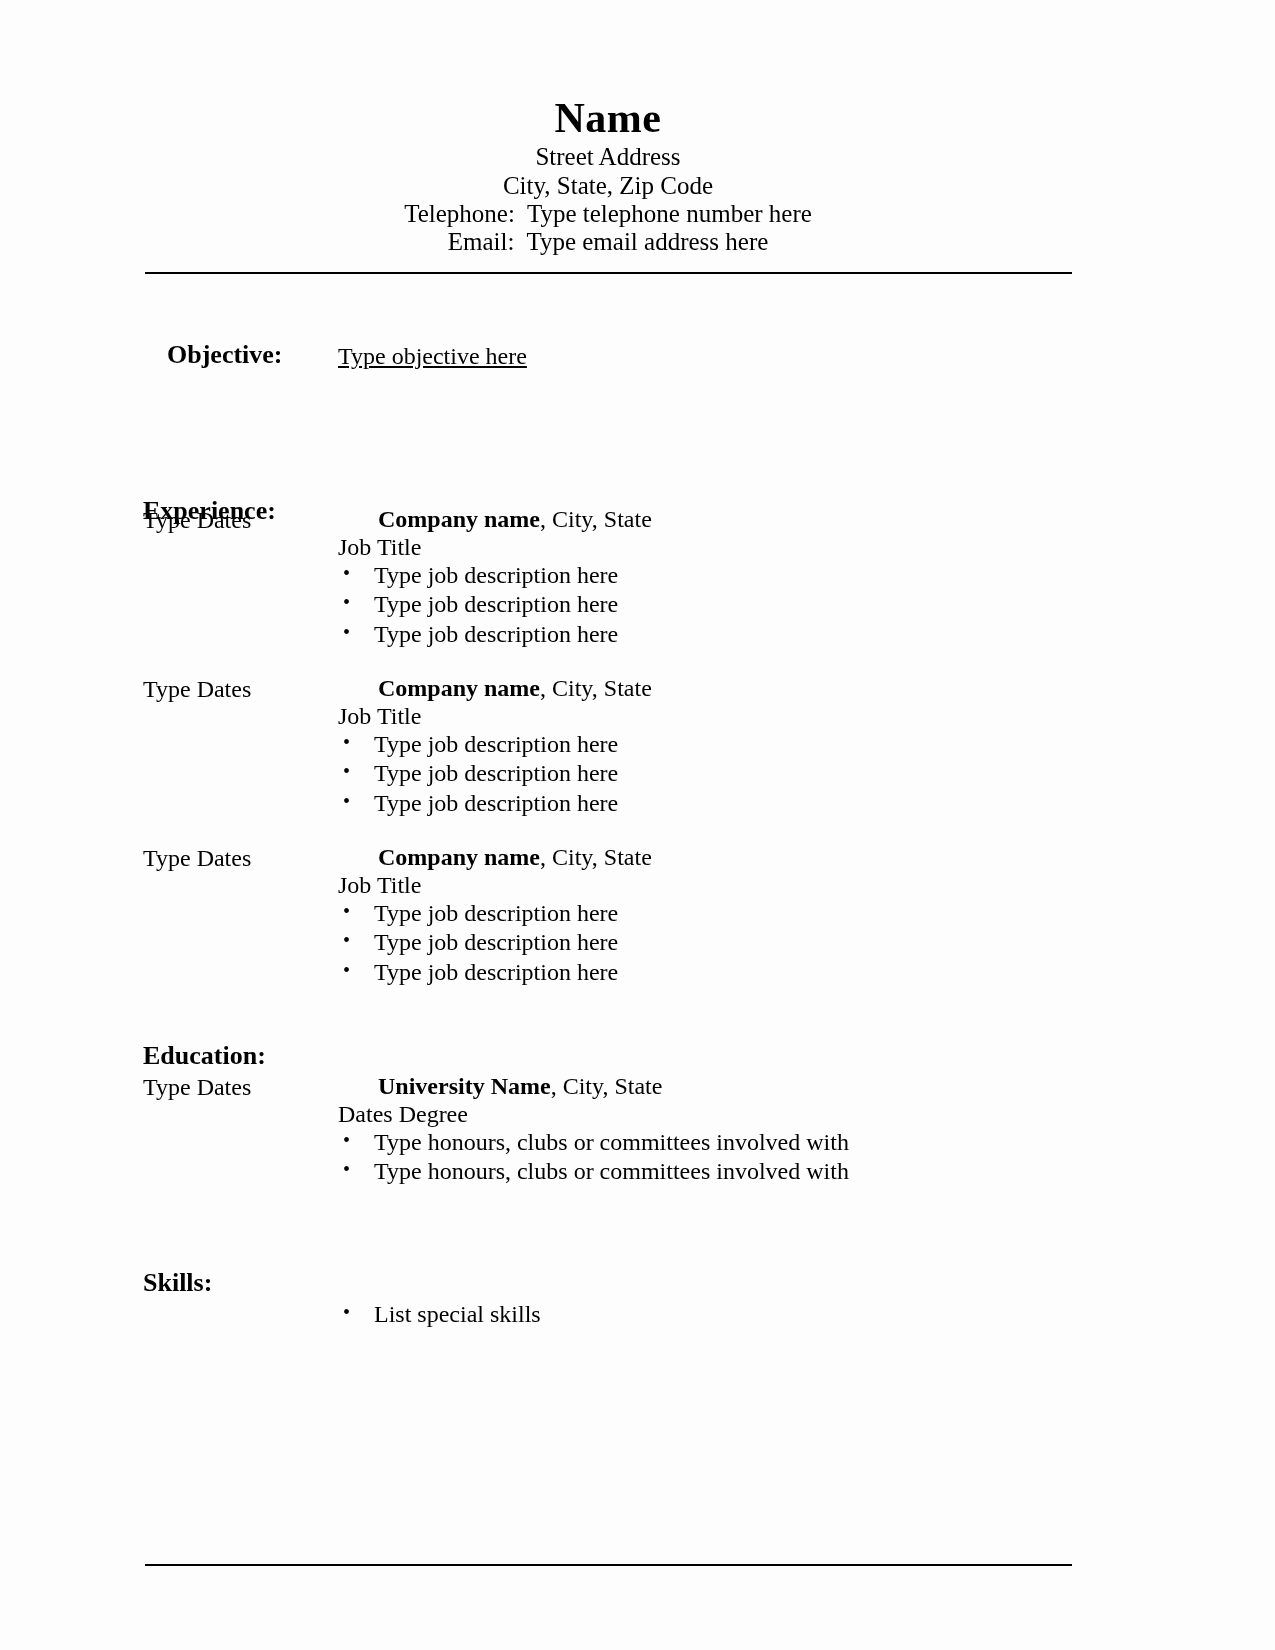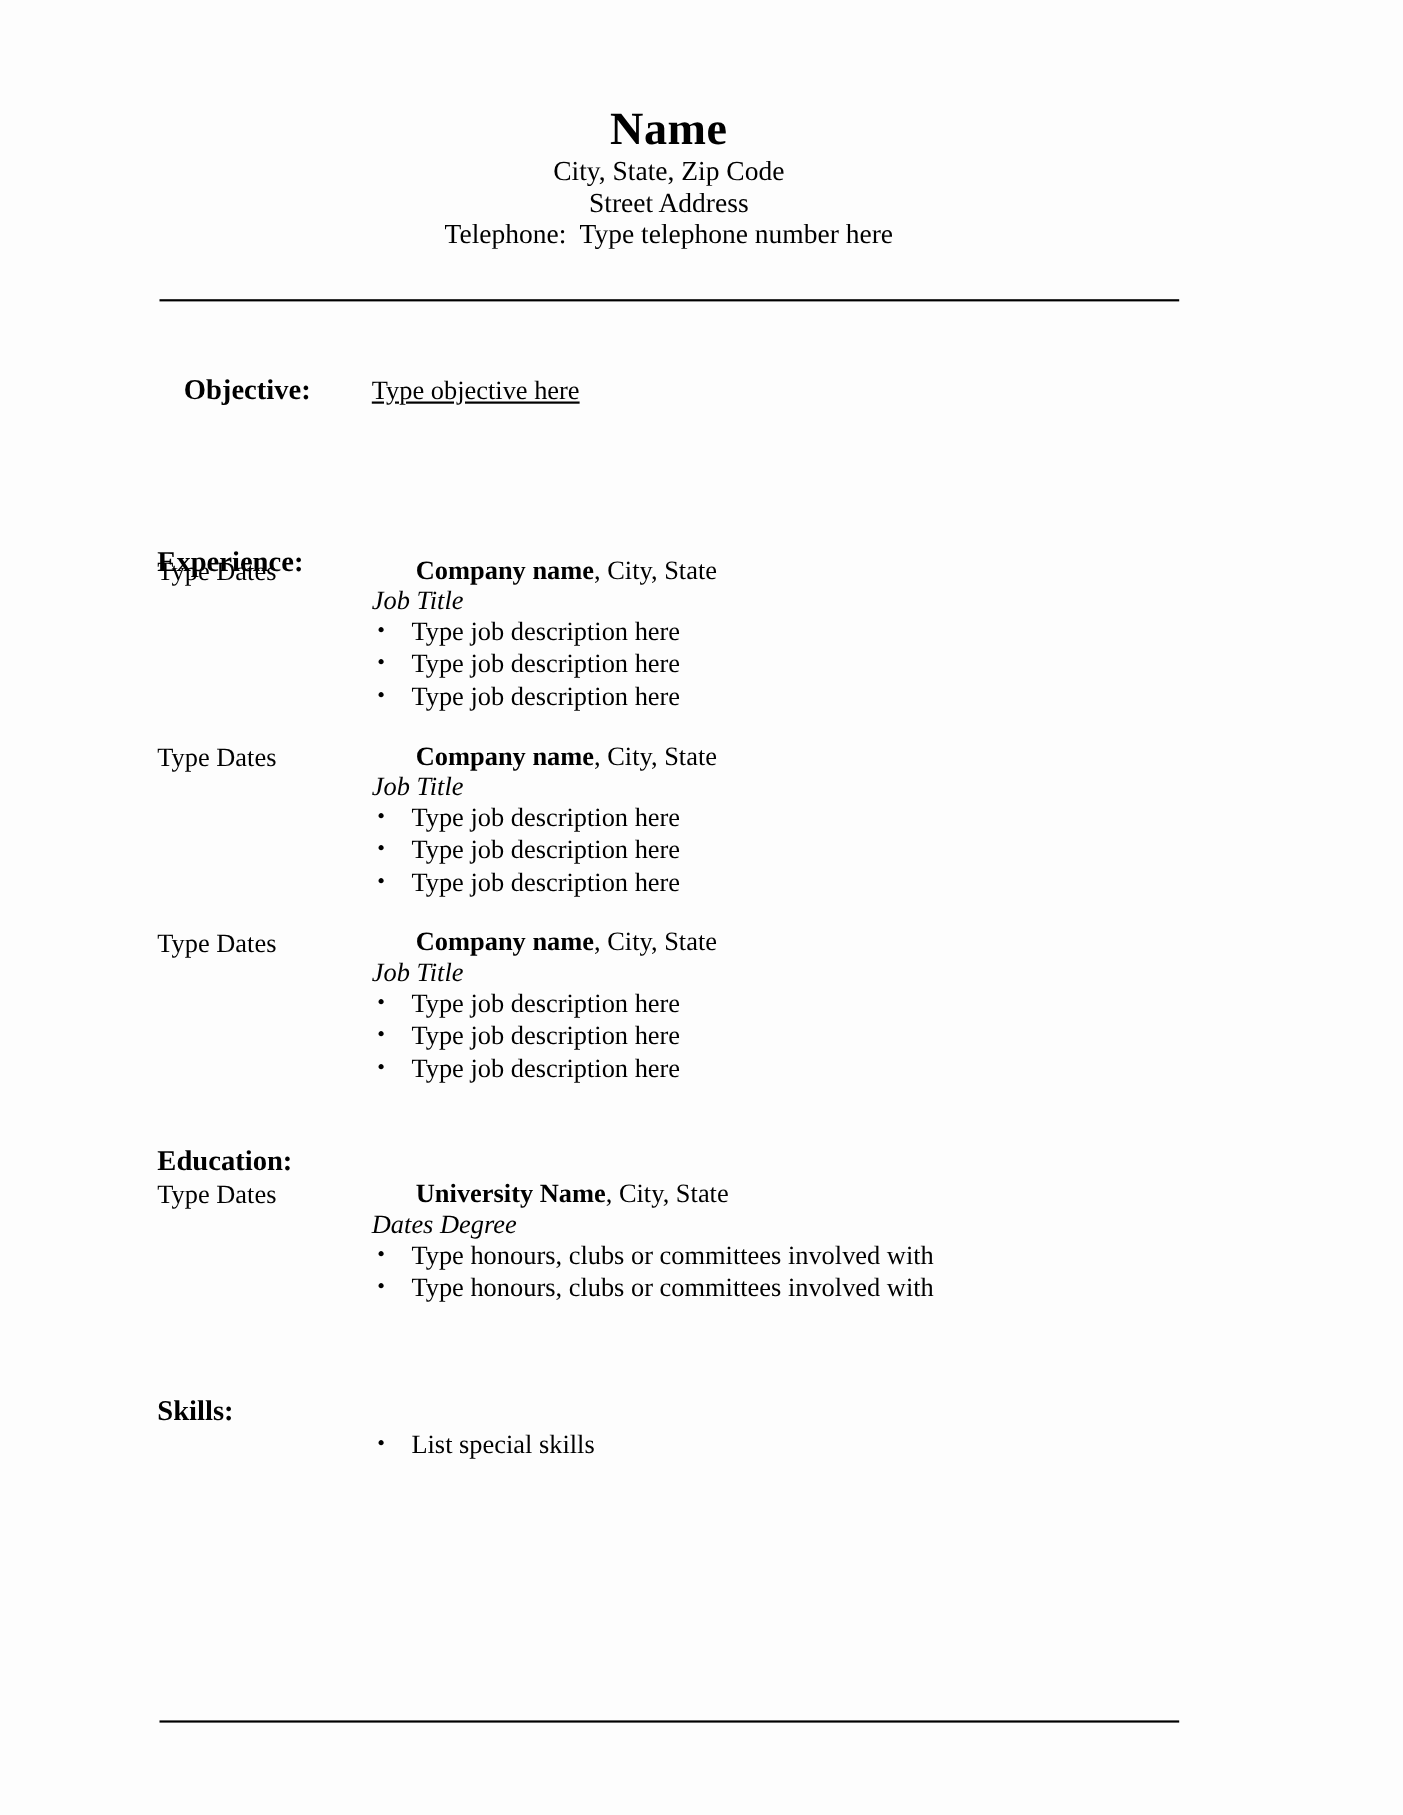--- a/index.html
+++ b/index.html
@@ -85,21 +85,20 @@
   }
 
   .org-line {
     white-space: nowrap;
     margin: 0;
   }
   .org-name { font-weight: bold; margin-left: 40px; }
   .role-line {
     white-space: nowrap;
     margin: 0;
-    font-style: italic;
   }
 
   ul.bullets {
     list-style: none;
     margin: 0;
     padding: 0;
   }
   ul.bullets li {
     position: relative;
     padding-left: 36px;
@@ -152,23 +151,24 @@
     width: 740px;
   }
 </style>
 </head>
 <body>
 
 <div class="page">
 
   <div class="header">
     <div class="name">Name</div>
+    <div class="contact-line">Street Address</div>
     <div class="contact-line">City, State, Zip Code</div>
-    <div class="contact-line">Street Address</div>
     <div class="contact-line">Telephone:  Type telephone number here</div>
+    <div class="contact-line">Email:  Type email address here</div>
   </div>
 
   <div class="rule rule-top"></div>
 
   <div class="section-heading objective-heading">Objective:</div>
   <div class="objective-text">Type objective here</div>
 
   <div class="section-heading experience-heading">Experience:</div>
 
   <div class="col-dates exp-0-dates">Type Dates</div>

